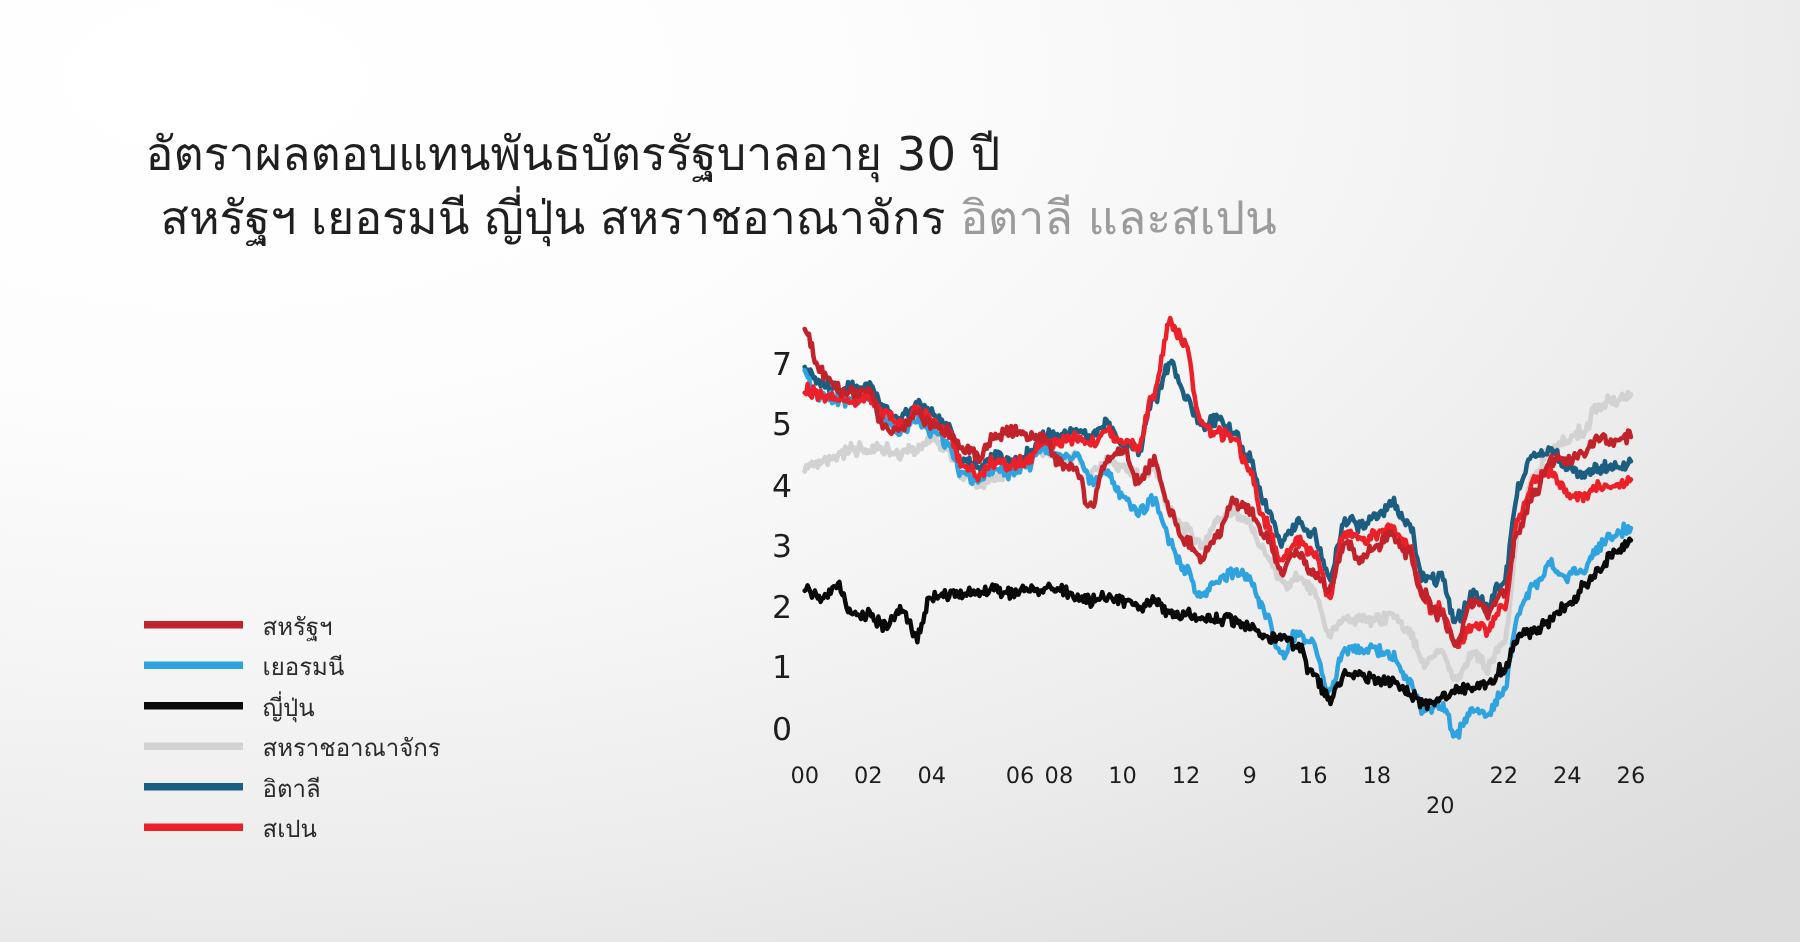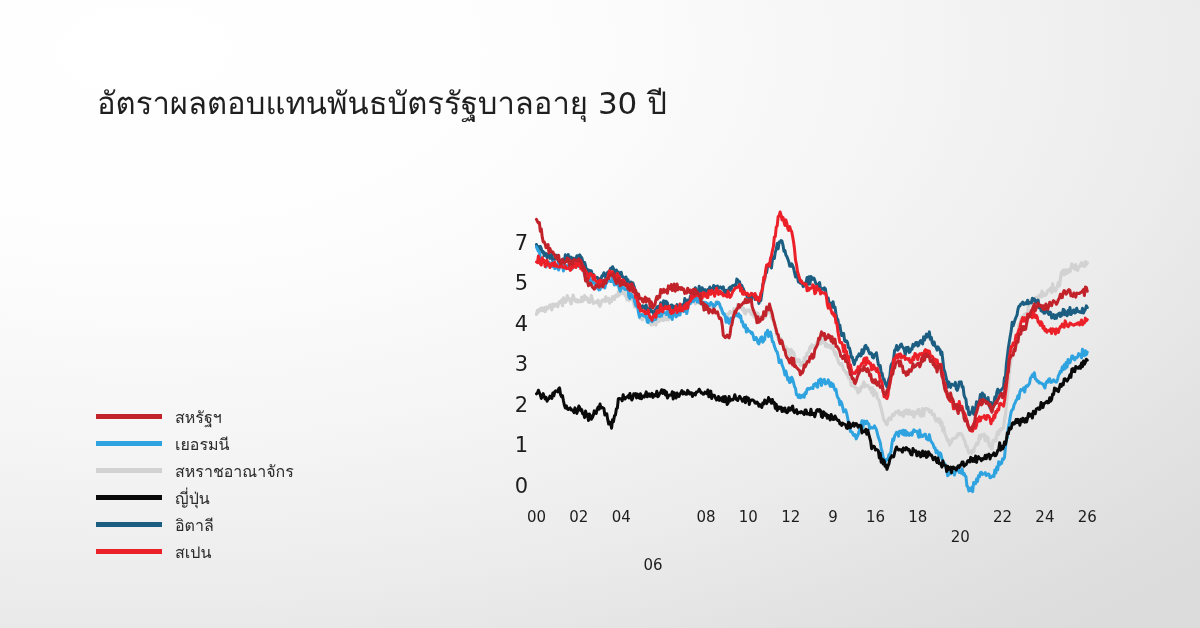--- a/index.html
+++ b/index.html
@@ -47,38 +47,39 @@
   svg.plot{position:absolute;left:28px;top:0;}
   svg.plot path{fill:none;stroke-linejoin:round;stroke-linecap:round;}
 </style>
 </head>
 <body>
 
 <div id="root">
 
   <div class="title-block">
     <div class="title-line">อัตราผลตอบแทนพันธบัตรรัฐบาลอายุ 30 ปี</div>
+    <div class="title-line l2"><span>สหรัฐฯ เยอรมนี ญี่ปุ่น สหราชอาณาจักร </span><span class="t-dim">อิตาลี และสเปน</span></div>
   </div>
 
   <div class="legend">
     <div class="legend-row">
       <span class="legend-swatch" style="background: rgb(194, 34, 42);"></span>
       <span class="legend-label">สหรัฐฯ</span>
     </div>
     <div class="legend-row">
       <span class="legend-swatch" style="background: rgb(46, 163, 224);"></span>
       <span class="legend-label">เยอรมนี</span>
     </div>
     <div class="legend-row">
+      <span class="legend-swatch" style="background: rgb(10, 10, 10);"></span>
+      <span class="legend-label">ญี่ปุ่น</span>
+    </div>
+    <div class="legend-row">
       <span class="legend-swatch" style="background: rgb(210, 210, 210);"></span>
       <span class="legend-label">สหราชอาณาจักร</span>
-    </div>
-    <div class="legend-row">
-      <span class="legend-swatch" style="background: rgb(10, 10, 10);"></span>
-      <span class="legend-label">ญี่ปุ่น</span>
     </div>
     <div class="legend-row">
       <span class="legend-swatch" style="background: rgb(27, 94, 130);"></span>
       <span class="legend-label">อิตาลี</span>
     </div>
     <div class="legend-row">
       <span class="legend-swatch" style="background: rgb(236, 32, 41);"></span>
       <span class="legend-label">สเปน</span>
     </div>
   </div>
@@ -90,21 +91,21 @@
         <div class="ytick" style="top: 133.725px;">4</div>
         <div class="ytick" style="top: 174.248px;">3</div>
         <div class="ytick" style="top: 214.771px;">2</div>
         <div class="ytick" style="top: 255.294px;">1</div>
         <div class="ytick" style="top: 295.817px;">0</div>
       </div>
     <div id="xticks">
         <div class="xtick" style="left: 36.4741px;">00</div>
         <div class="xtick" style="left: 78.8444px;">02</div>
         <div class="xtick" style="left: 121.215px;">04</div>
-        <div class="xtick" style="left: 153px; margin-top: 48px;">06</div>
+        <div class="xtick" style="left: 180px;">06</div>
         <div class="xtick" style="left: 205.956px;">08</div>
         <div class="xtick" style="left: 248.326px; text-align: right;">10</div>
         <div class="xtick" style="left: 290.696px;">12</div>
         <div class="xtick" style="left: 333.067px;">9</div>
         <div class="xtick" style="left: 375.437px;">16</div>
         <div class="xtick" style="left: 417.807px;">18</div>
         <div class="xtick" style="left: 460.178px; margin-top: 20px;">20</div>
         <div class="xtick" style="left: 502.548px; text-align: center;">22</div>
         <div class="xtick" style="left: 544.919px;">24</div>
         <div class="xtick" style="left: 587.289px;">26</div>

